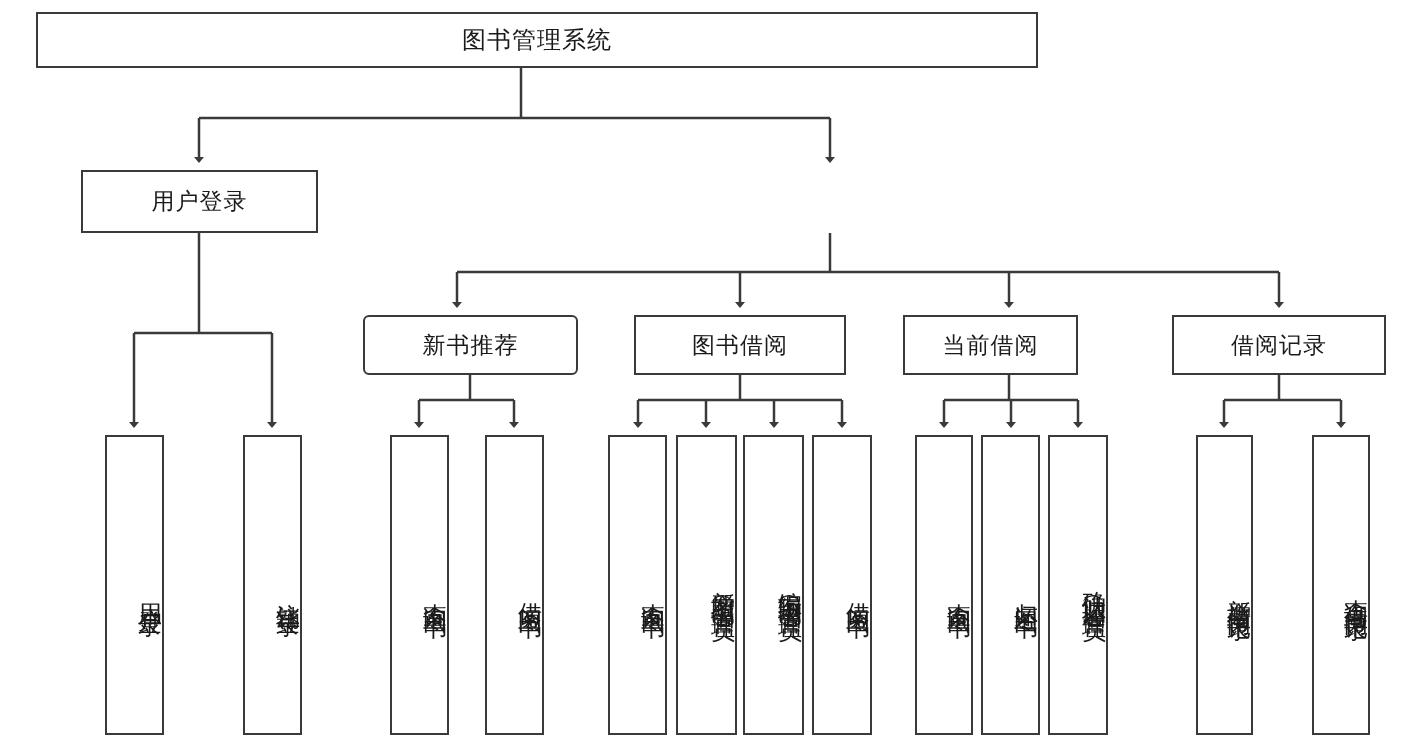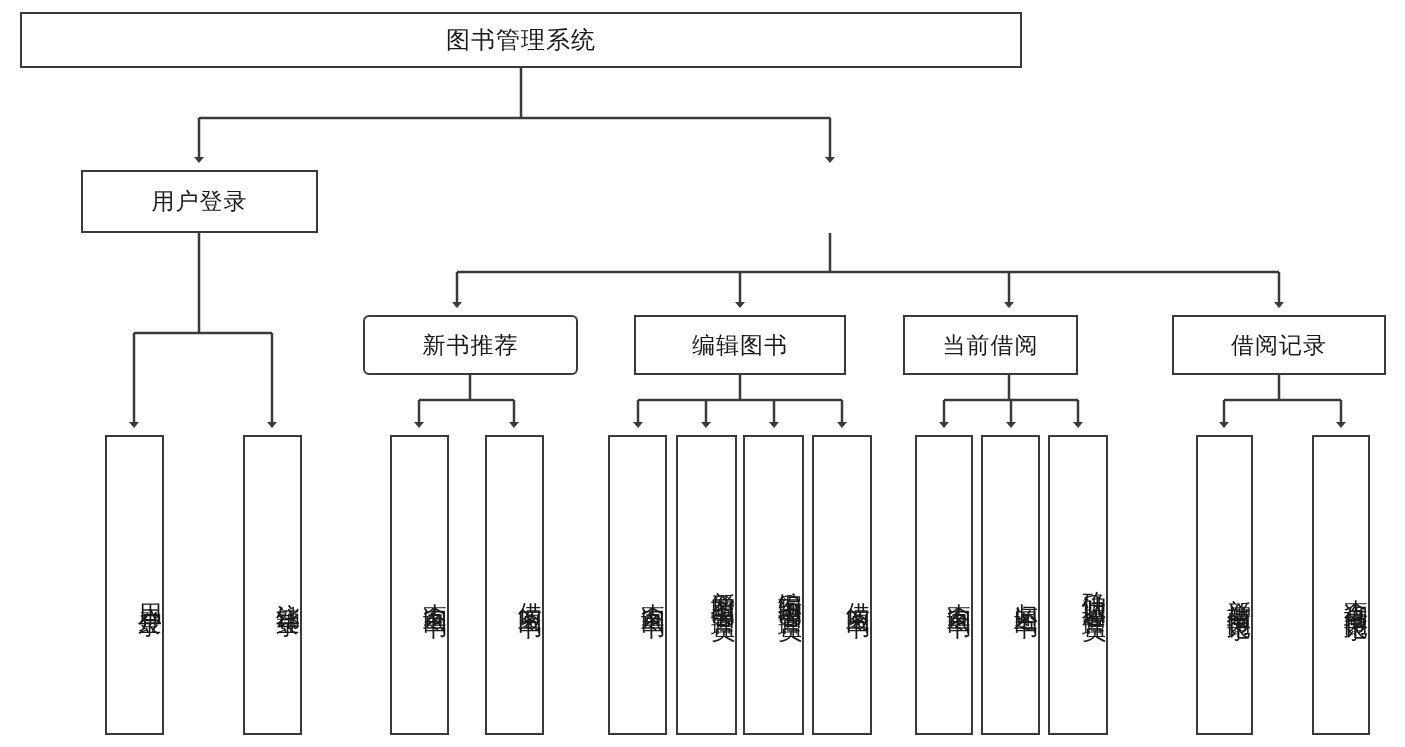--- a/index.html
+++ b/index.html
@@ -18,21 +18,21 @@
     background:#ffffff;
     display:flex;
     align-items:center;
     justify-content:center;
     color:#1a1a1a;
     letter-spacing:1px;
   }
   .node.h{
     font-size:23px;
   }
-  .node.root{font-size:24px;}
+  .node.root{font-size:24px;margin-left:16px;}
   .node.leaf{
     writing-mode:vertical-rl;
     text-orientation:upright;
     font-size:24px;
     align-items:flex-start;
     justify-content:center;
     padding-top:14px;
     letter-spacing:4px;
     line-height:1;
   }
@@ -100,21 +100,21 @@
       <path d="M1224,400 L1224,425" marker-end="url(#arrow)"></path>
       <path d="M1341,400 L1341,425" marker-end="url(#arrow)"></path>
     </g>
   </svg>
 
   <div class="node root" style="left:20px;top:12px;width:1002px;height:56px;">图书管理系统</div>
 
   <div class="node h" style="left:81px;top:170px;width:237px;height:63px;">用户登录</div>
 
   <div class="node h" style="left:363px;top:315px;width:215px;height:60px;border-radius:6px;">新书推荐</div>
-  <div class="node h" style="left:634px;top:315px;width:212px;height:60px;">编辑图书</div>
+  <div class="node h" style="left:634px;top:315px;width:212px;height:60px;">图书借阅</div>
   <div class="node h" style="left:903px;top:315px;width:175px;height:60px;">当前借阅</div>
   <div class="node h" style="left:1172px;top:315px;width:214px;height:60px;text-align:right;">借阅记录</div>
 
   <div class="node leaf" style="left:105px;top:435px;width:59px;height:300px;">用户登录</div>
   <div class="node leaf" style="left:243px;top:435px;width:59px;height:300px;">注销登录</div>
 
   <div class="node leaf" style="left:390px;top:435px;width:59px;height:300px;">查询图书</div>
   <div class="node leaf" style="left:485px;top:435px;width:59px;height:300px;">借阅图书</div>
 
   <div class="node leaf" style="left:608px;top:435px;width:59px;height:300px;">查询图书</div>

